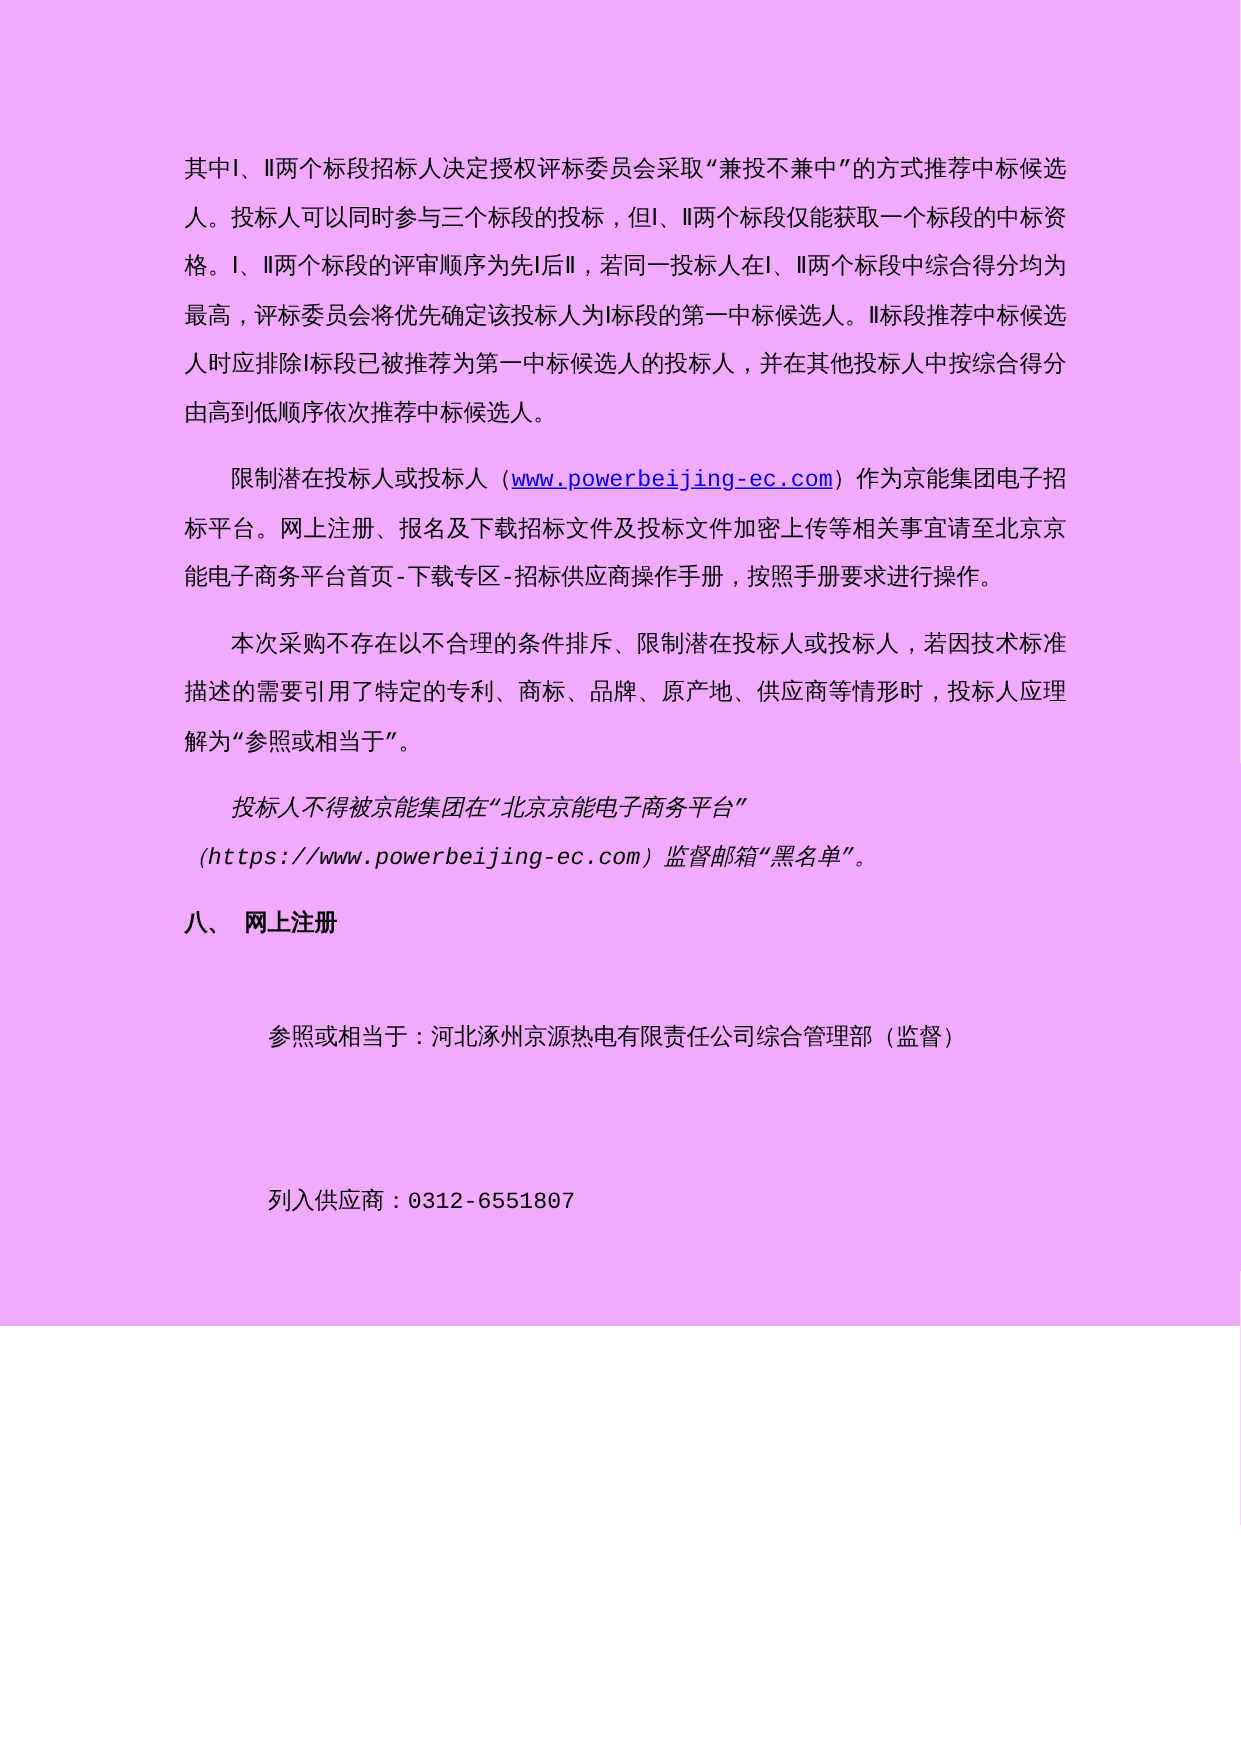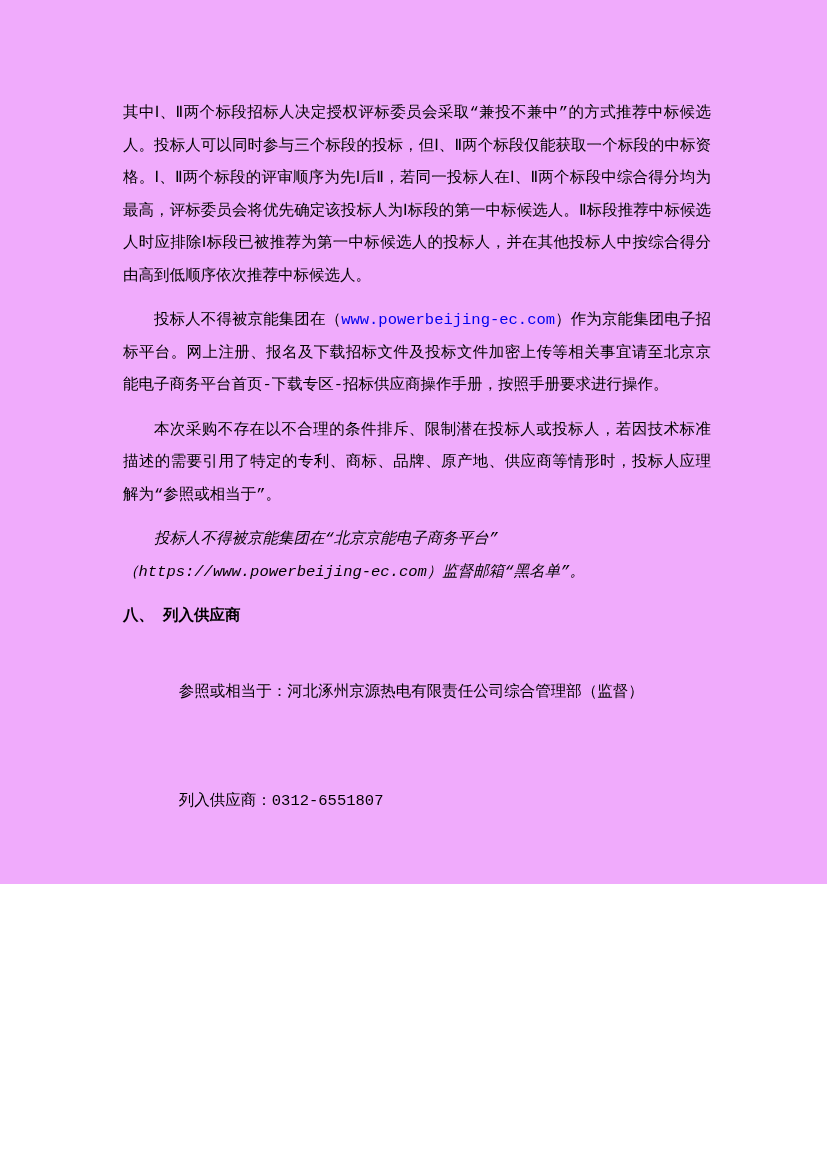--- a/index.html
+++ b/index.html
@@ -33,20 +33,21 @@
   }
   .heading .num { margin-right: 9px; }
   .row {
     margin: 0 0 11px 0;
     line-height: 32.5px;
     text-indent: 2em;
     white-space: pre-wrap;
   }
   a.link {
     color: #0000ee;
+    text-decoration: underline;
     cursor: pointer;
   }
   .pagenum {
     position: absolute;
     left: 0;
     right: 0;
     top: 1064px;
     text-align: center;
     line-height: 20px;
     font-size: 14.5px;
@@ -56,34 +57,34 @@
 <body>
 
 <div class="page">
   <div class="content">
 
     <p class="para">
       <span>其中Ⅰ、Ⅱ两个标段招标人决定授权评标委员会采取“兼投不兼中”的方式推荐中标候选人。投标人可以同时参与三个标段的投标，但Ⅰ、Ⅱ两个标段仅能获取一个标段的中标资格。Ⅰ、Ⅱ两个标段的评审顺序为先Ⅰ后Ⅱ，若同一投标人在Ⅰ、Ⅱ两个标段中综合得分均为最高，评标委员会将优先确定该投标人为Ⅰ标段的第一中标候选人。Ⅱ标段推荐中标候选人时应排除Ⅰ标段已被推荐为第一中标候选人的投标人，并在其他投标人中按综合得分由高到低顺序依次推荐中标候选人。</span>
     </p>
 
     <p class="para indent">
-      <span>投标人不得被京能集团在（</span><a class="link">www.powerbeijing-ec.com</a><span>）作为京能集团电子招标平台。网上注册、报名及下载招标文件及投标文件加密上传等相关事宜请至北京京能电子商务平台首页-下载专区-招标供应商操作手册，按照手册要求进行操作。</span>
+      <span>限制潜在投标人或投标人（</span><a class="link">www.powerbeijing-ec.com</a><span>）作为京能集团电子招标平台。网上注册、报名及下载招标文件及投标文件加密上传等相关事宜请至北京京能电子商务平台首页-下载专区-招标供应商操作手册，按照手册要求进行操作。</span>
     </p>
 
     <p class="para indent">
       <span>本次采购不存在以不合理的条件排斥、限制潜在投标人或投标人，若因技术标准描述的需要引用了特定的专利、商标、品牌、原产地、供应商等情形时，投标人应理解为“参照或相当于”。</span>
     </p>
 
     <div class="para">
       <div class="line indent">投标人不得被京能集团在“北京京能电子商务平台”</div>
       <div class="line"><span>（</span><span>https://www.powerbeijing-ec.com</span><span>）监督邮箱“黑名单”。</span></div>
     </div>
 
     <div class="heading">
-      <span class="num">八、</span><span>列入供应商</span>
+      <span class="num">八、</span><span>网上注册</span>
     </div>
 
     <div class="row">
       <span>参照或相当于：</span><span>河北涿州京源热电有限责任公司综合管理部（监督）</span>
     </div>
     <div class="row">
       <span>列入供应商：</span><span>0312-6551807</span>
     </div>
     <div class="row">
       <span>列入供应商：</span><span>2723225401@qq.com</span>

